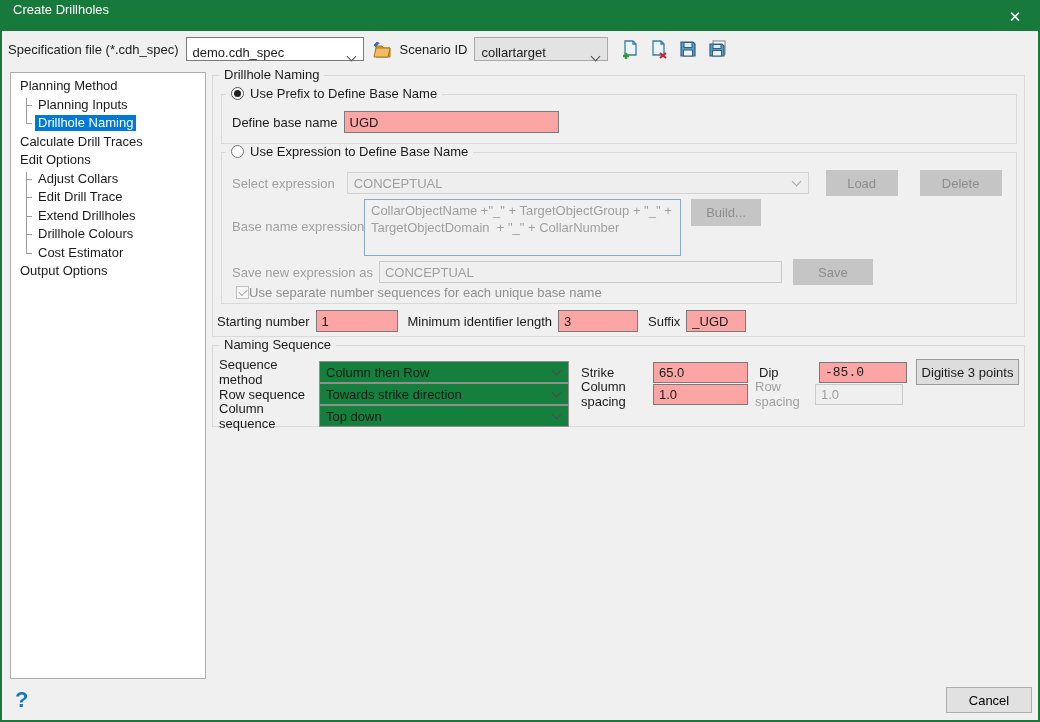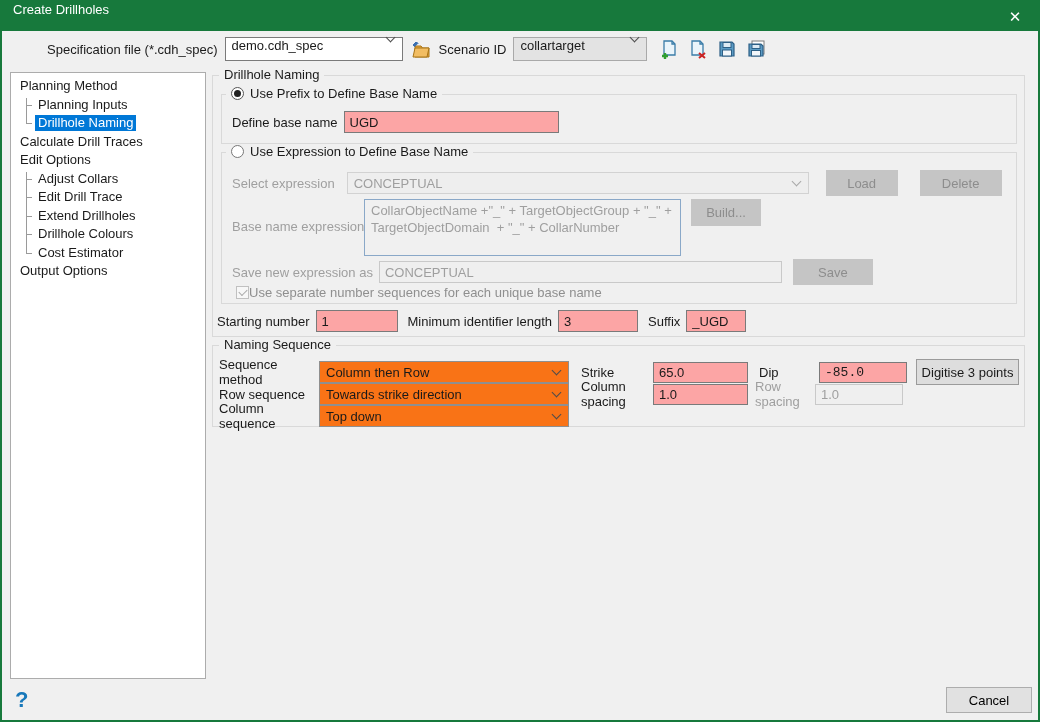--- a/index.html
+++ b/index.html
@@ -10,23 +10,23 @@
     border:2px solid #17793c; overflow:hidden;
   }
   
   .titlebar { position:absolute; left:0; top:0; right:0; height:29px;
     background:#17793c; color:#fff; display:flex; align-items:flex-start; }
   .titlebar .title { padding-left:11px; font-size:13px; }
   .titlebar .close { margin-left:auto; width:46px; height:29px; display:flex;
     align-items:center; justify-content:center; font-size:15px; cursor:default; color:#fff; }
   
   .toolbar { position:absolute; left:0; top:29px; right:0; height:36px;
-    display:flex; align-items:center; padding-left:6px; gap:7px;margin-left:39px; }
+    display:flex; align-items:center; padding-left:6px; gap:7px; }
   .lbl { white-space:nowrap; }
-  .combo { height:24px; display:flex; align-items:flex-start; border:1px solid #7a7a7a;
+  .combo { height:24px; display:flex; align-items:flex-end; border:1px solid #7a7a7a;
     background:#fff; padding:0 6px; position:relative; }
   .combo .cval { flex:1; overflow:hidden; white-space:nowrap; }
   .chev { width:7px; height:7px; border-right:1.4px solid #4d4d4d; border-bottom:1.4px solid #4d4d4d;
     transform:rotate(45deg); margin:-4px 2px 0 8px; flex:none; }
   .combo.gray { background:#e3e3e3; border-color:#a9a9a9; }
   .iconbtn { width:22px; height:22px; display:flex; align-items:center; justify-content:center; }
   
   .tree { position:absolute; left:8px; top:70px; width:196px; height:607px;
     background:#fff; border:1px solid #acacac; padding-top:4px; overflow:hidden; }
   .titem { height:18.5px; display:flex; align-items:center; padding-left:6px; position:relative; }
@@ -45,21 +45,21 @@
   .radio { width:13px; height:13px; border-radius:50%; border:1px solid #555; background:#fff; position:relative; flex:none; }
   .radio.on::after { content:""; position:absolute; left:2px; top:2px; width:7px; height:7px; border-radius:50%; background:#222; }
   .radio.off { border-color:#777; }
   .field { height:22px; border:1px solid #7a7a7a; background:#fca5a5; padding:0 5px; font-family:inherit; font-size:13px; color:#1a1a1a; }
   .field.dis { background:#efefef; border-color:#c9c9c9; color:#9f9f9f; }
   .row { position:absolute; display:flex; align-items:center; }
   .glabel { color:#9f9f9f; }
   .btn { font-family:inherit; font-size:13px; display:flex; align-items:center; justify-content:center; }
   .btn.disabled { background:#c5c5c5; color:#8d8d8d; border:none; }
   .btn.normal { background:#ddd; border:1px solid #9b9b9b; color:#1a1a1a; }
-  .dcombo { height:22px; background:#f97316; border:1px solid #8f8f8f; display:flex; align-items:center; padding:0 6px; }
+  .dcombo { height:22px; background:#15803d; border:1px solid #8f8f8f; display:flex; align-items:center; padding:0 6px; }
   .dcombo .cval { flex:1; white-space:nowrap; overflow:hidden; }
   .dcombo.dis { background:#eee; border-color:#d2d2d2; color:#9f9f9f; }
   .dcombo.dis .chev { border-color:#a8a8a8; }
   .exparea { position:absolute; border:1px solid #8aa8c8; color:#9f9f9f; padding:2px 6px;
     white-space:pre-wrap; line-height:17px; overflow:hidden; }
   .cbox { width:13px; height:13px; border:1px solid #c0c0c0; background:#f7f7f7; position:relative; flex:none; }
   .cbox.checked::after { content:""; position:absolute; left:2px; top:2px; width:7px; height:4px;
     border-left:1.6px solid #a9a9a9; border-bottom:1.6px solid #a9a9a9; transform:rotate(-45deg); }
   
   .help { position:absolute; left:13px; bottom:7px; color:#1878ba; font-weight:bold; font-size:22px; }

